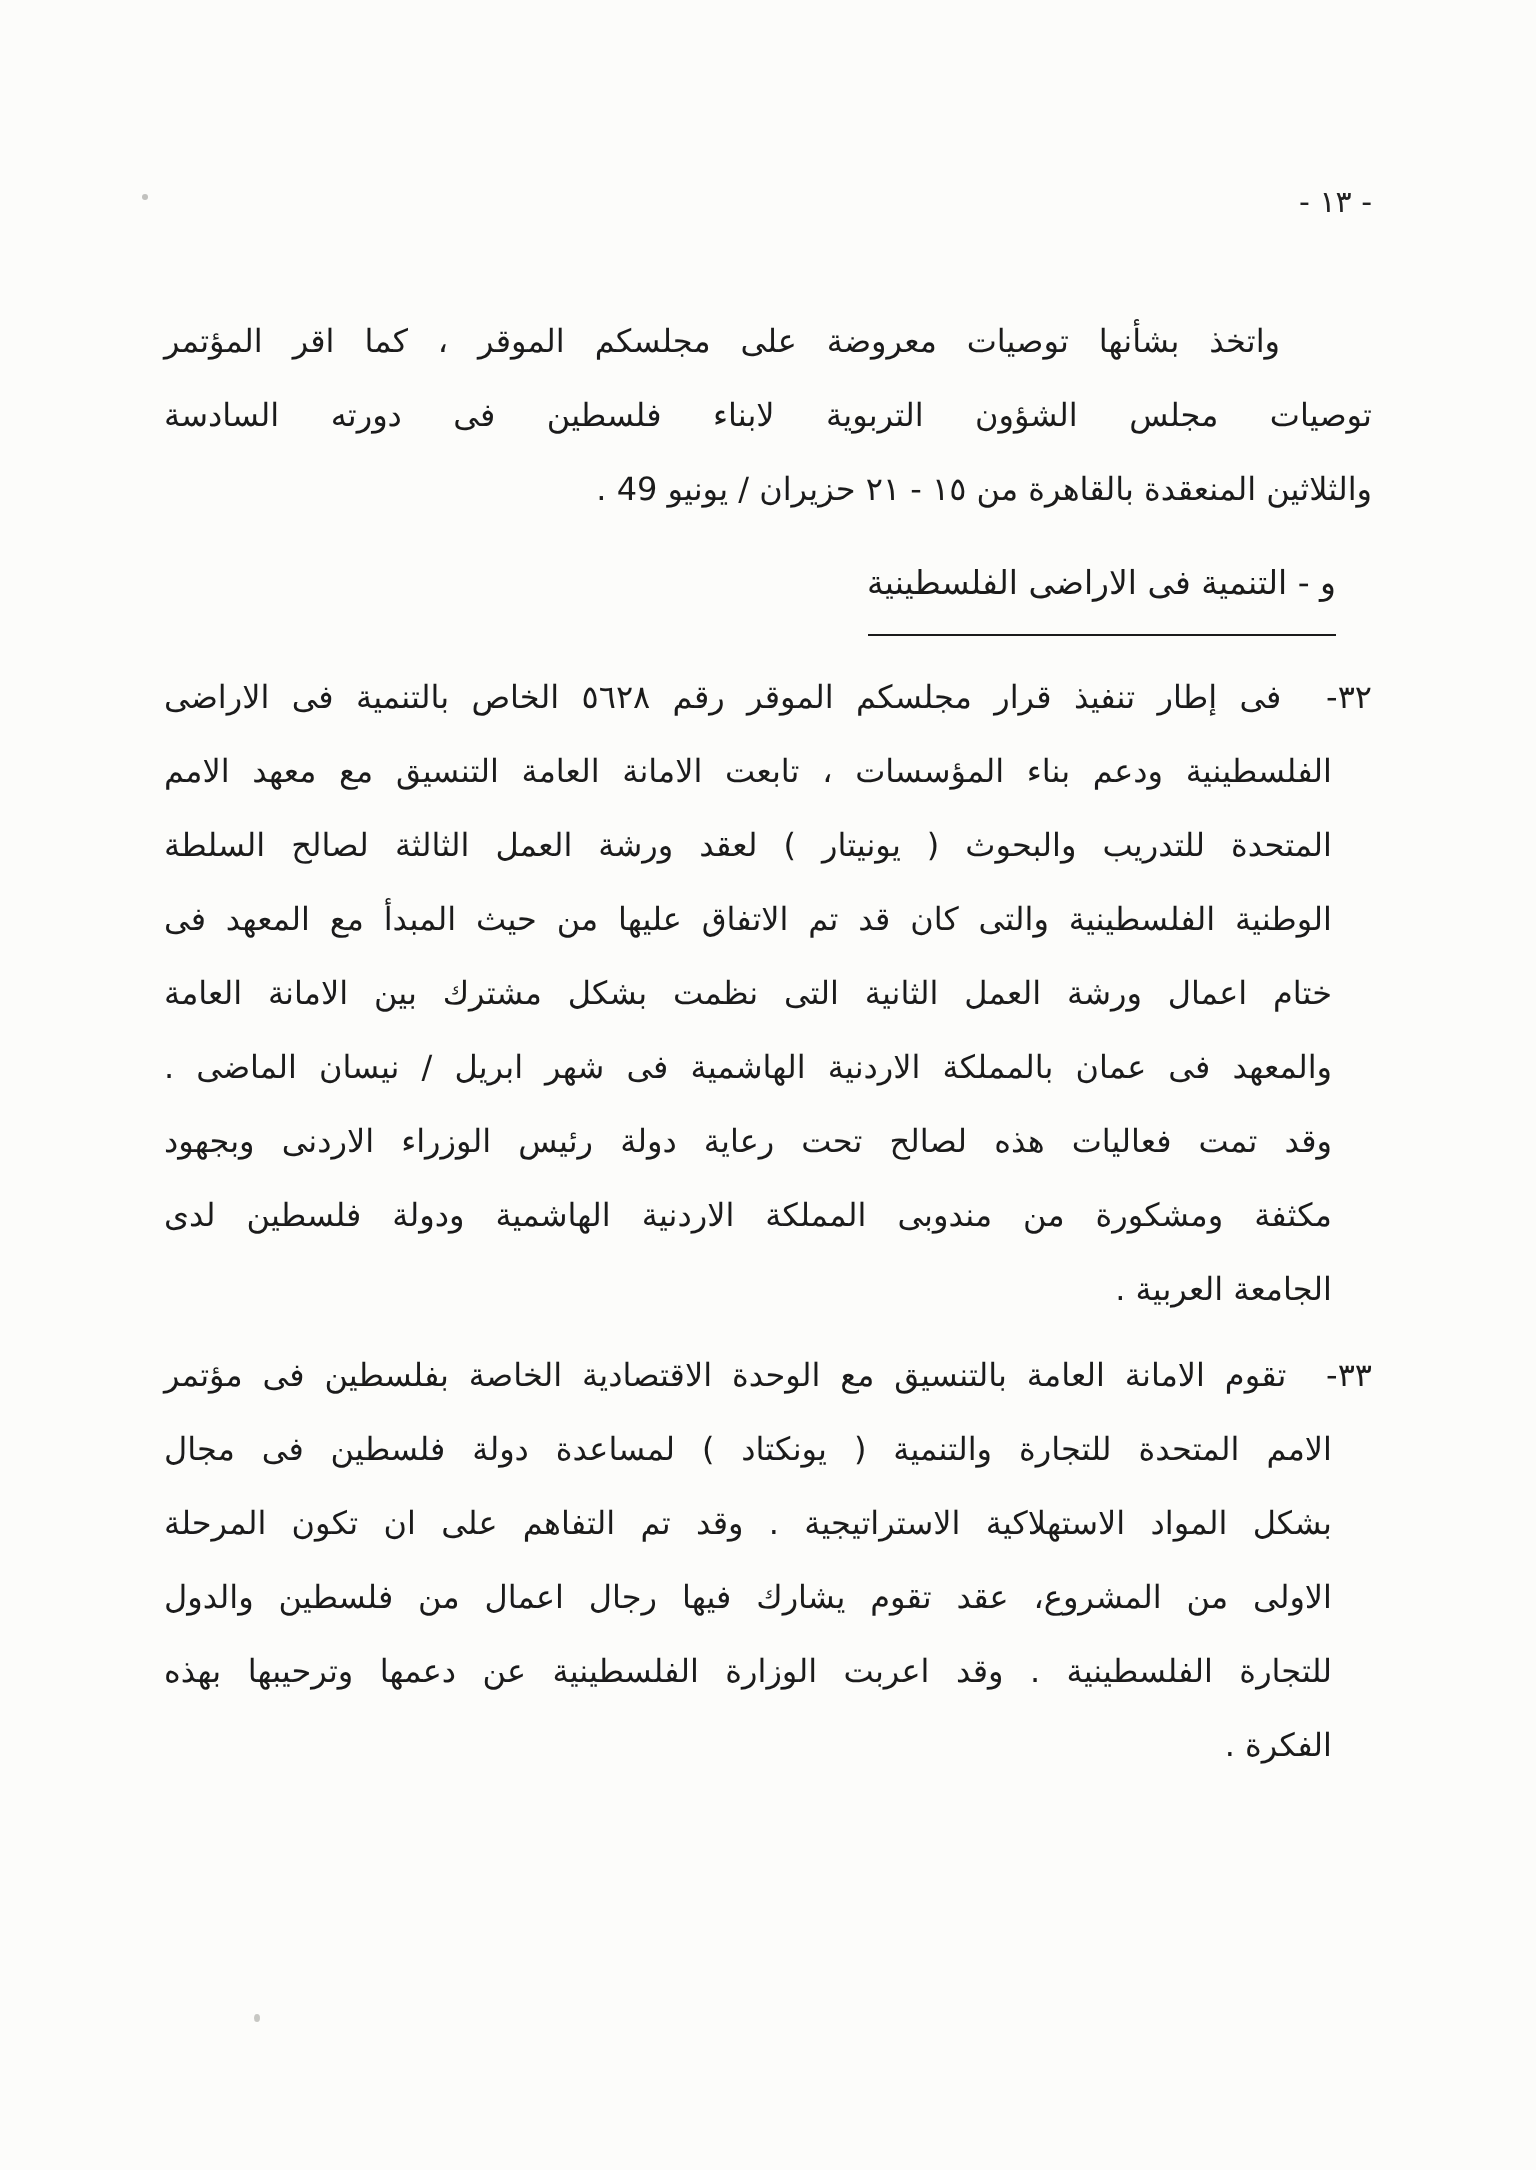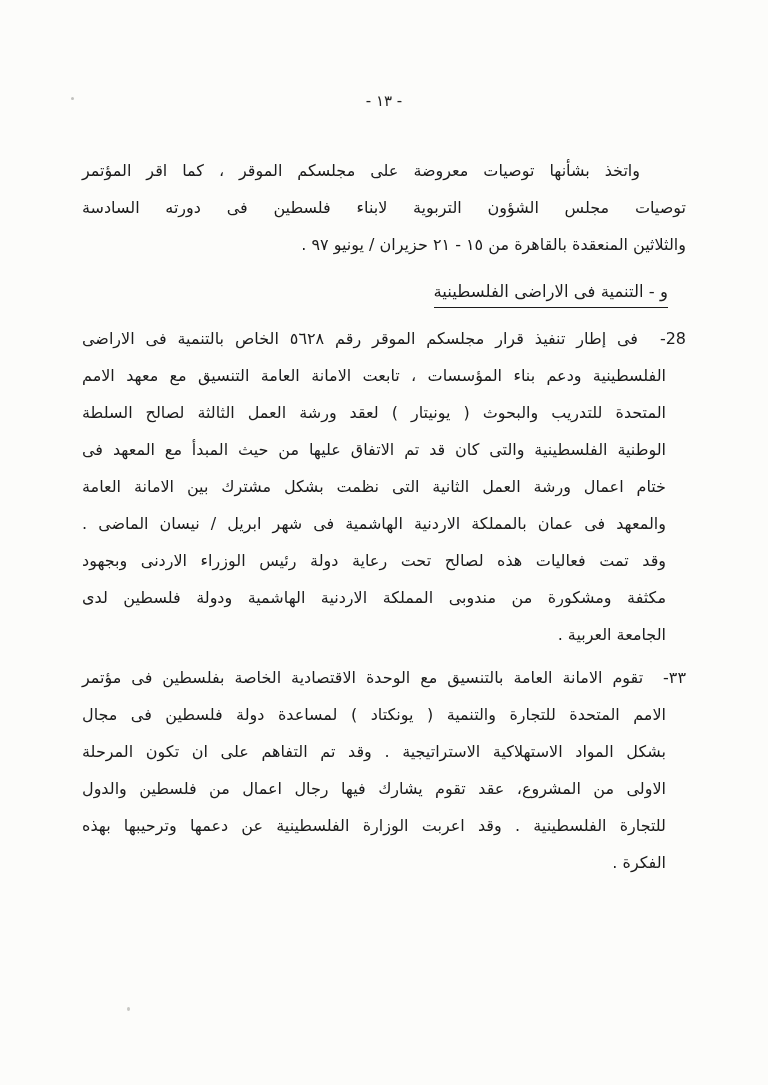--- a/index.html
+++ b/index.html
@@ -11,21 +11,20 @@
     direction: rtl;
     overflow: hidden;
   }
   .page {
     position: relative;
     width: 768px; height: 1085px;
     background: #fcfcfa;
     padding: 92px 82px 0 82px;
   }
   .page-number {
-    text-align: center;
     font-size: 15px;
     letter-spacing: 2px;
     margin-bottom: 42px;
     color: #222;
   }
   .para { font-size: 16px; }
   .tline {
     line-height: 37px;
     text-align: justify;
     text-align-last: justify;
@@ -39,48 +38,48 @@
   .intro .tline.first { padding-right: 46px; }
   .item { margin-top: 6px; }
   .item .tline:not(.first) { padding-right: 20px; }
   .item-num { white-space: pre; }
   .section-heading {
     display: table;
     font-size: 16.5px;
     font-weight: normal;
     line-height: 26px;
     margin: 16px 18px 12px 0;
-    padding-bottom: 2px;
+    padding-bottom: 12px;
     border-bottom: 1.2px solid #1b1b1b;
     color: #1b1b1b;
   }
   
   .speck { position: absolute; background: #9a9a96; border-radius: 50%; }
   .speck.s1 { width: 3px; height: 3px; left: 71px; top: 97px; opacity: .6; }
   .speck.s2 { width: 3px; height: 4px; left: 127px; top: 1007px; opacity: .55; }
 </style>
 </head>
 <body>
 
 <div class="page">
   <span class="speck s1"></span>
   <span class="speck s2"></span>
 
   <div class="page-number">- ١٣ -</div>
 
   <div class="para intro">
       <div class="tline first">واتخذ بشأنها توصيات معروضة على مجلسكم الموقر ، كما اقر المؤتمر</div>
       <div class="tline">توصيات مجلس الشؤون التربوية لابناء فلسطين فى دورته السادسة</div>
-      <div class="tline last">والثلاثين المنعقدة بالقاهرة من ١٥ - ٢١ حزيران / يونيو ٩٧ .</div>
+      <div class="tline last">والثلاثين المنعقدة بالقاهرة من ١٥ - ٢١ حزيران / يونيو 49 .</div>
     </div>
 
   <div class="section-heading">و - التنمية فى الاراضى الفلسطينية</div>
 
   <div class="para item">
-      <div class="tline first"><span class="item-num">28-  </span>فى إطار تنفيذ قرار مجلسكم الموقر رقم ٥٦٢٨ الخاص بالتنمية فى الاراضى</div>
+      <div class="tline first"><span class="item-num">٣٢-  </span>فى إطار تنفيذ قرار مجلسكم الموقر رقم ٥٦٢٨ الخاص بالتنمية فى الاراضى</div>
       <div class="tline">الفلسطينية ودعم بناء المؤسسات ، تابعت الامانة العامة التنسيق مع معهد الامم</div>
       <div class="tline">المتحدة للتدريب والبحوث ( يونيتار ) لعقد ورشة العمل الثالثة لصالح السلطة</div>
       <div class="tline">الوطنية الفلسطينية والتى كان قد تم الاتفاق عليها من حيث المبدأ مع المعهد فى</div>
       <div class="tline">ختام اعمال ورشة العمل الثانية التى نظمت بشكل مشترك بين الامانة العامة</div>
       <div class="tline">والمعهد فى عمان بالمملكة الاردنية الهاشمية فى شهر ابريل / نيسان الماضى .</div>
       <div class="tline">وقد تمت فعاليات هذه لصالح تحت رعاية دولة رئيس الوزراء الاردنى وبجهود</div>
       <div class="tline">مكثفة ومشكورة من مندوبى المملكة الاردنية الهاشمية ودولة فلسطين لدى</div>
       <div class="tline last">الجامعة العربية .</div>
     </div>
 

